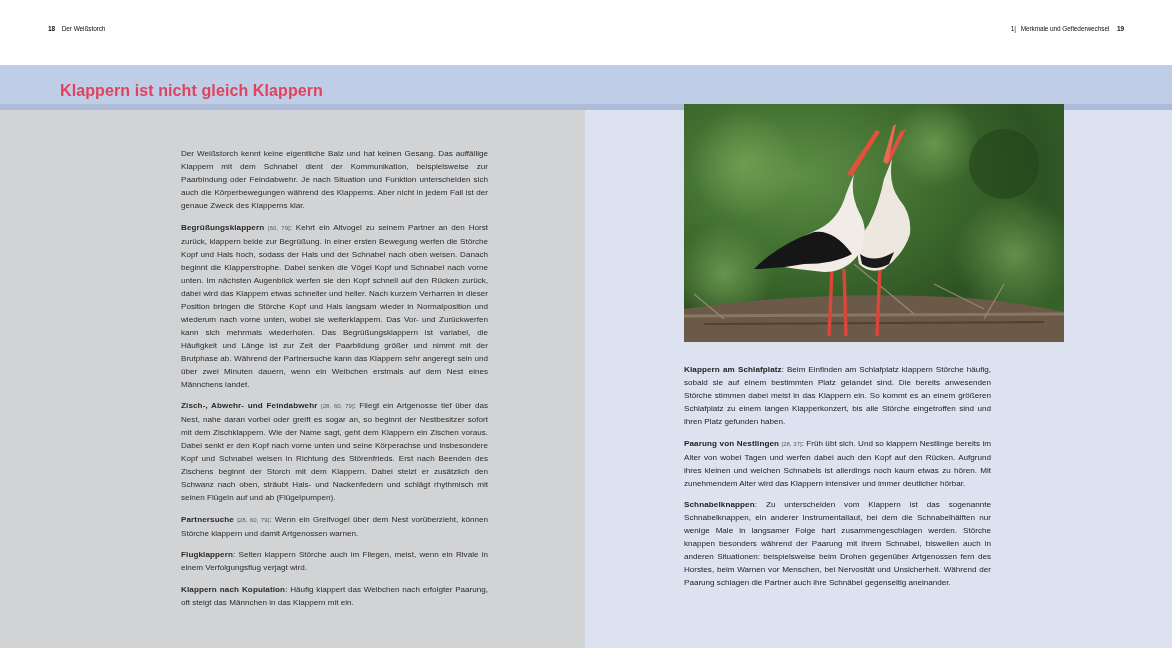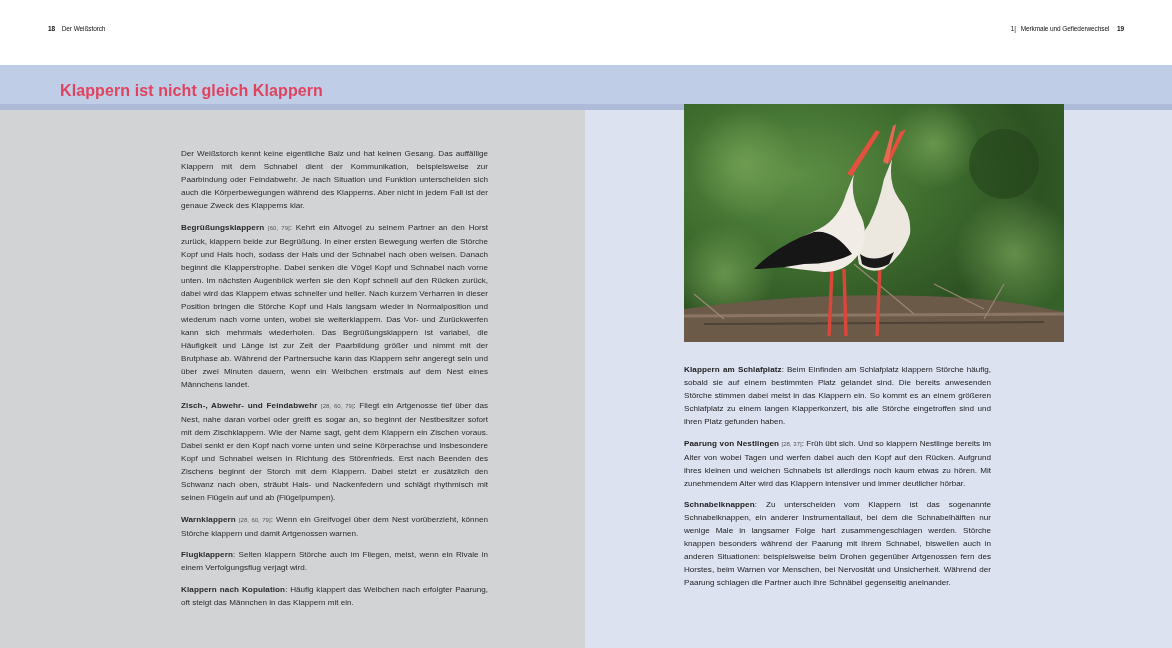--- a/index.html
+++ b/index.html
@@ -58,21 +58,21 @@
   <p>Der Weißstorch kennt keine eigentliche Balz und hat keinen Gesang. Das auffällige Klappern mit dem Schnabel dient der Kommunikation, beispielsweise zur Paarbindung oder Feindabwehr. Je nach Situation und Funktion unterscheiden sich auch die Körperbewegungen während des Klapperns. Aber nicht in jedem Fall ist der genaue Zweck des Klapperns klar.</p>
   <p>
     <span class="term">Begrüßungsklappern</span>
     <span class="ref">[60, 79]</span><span>: Kehrt ein Altvogel zu seinem Partner an den Horst zurück, klappern beide zur Begrüßung. In einer ersten Bewegung werfen die Störche Kopf und Hals hoch, sodass der Hals und der Schnabel nach oben weisen. Danach beginnt die Klapperstrophe. Dabei senken die Vögel Kopf und Schnabel nach vorne unten. Im nächsten Augenblick werfen sie den Kopf schnell auf den Rücken zurück, dabei wird das Klappern etwas schneller und heller. Nach kurzem Verharren in dieser Position bringen die Störche Kopf und Hals langsam wieder in Normalposition und wiederum nach vorne unten, wobei sie weiterklappern. Das Vor- und Zurückwerfen kann sich mehrmals wiederholen. Das Begrüßungsklappern ist variabel, die Häufigkeit und Länge ist zur Zeit der Paarbildung größer und nimmt mit der Brutphase ab. Während der Partnersuche kann das Klappern sehr angeregt sein und über zwei Minuten dauern, wenn ein Weibchen erstmals auf dem Nest eines Männchens landet.</span>
   </p>
   <p>
     <span class="term">Zisch-, Abwehr- und Feindabwehr</span>
     <span class="ref">[28, 60, 79]</span><span>: Fliegt ein Artgenosse tief über das Nest, nahe daran vorbei oder greift es sogar an, so beginnt der Nestbesitzer sofort mit dem Zischklappern. Wie der Name sagt, geht dem Klappern ein Zischen voraus. Dabei senkt er den Kopf nach vorne unten und seine Körperachse und insbesondere Kopf und Schnabel weisen in Richtung des Störenfrieds. Erst nach Beenden des Zischens beginnt der Storch mit dem Klappern. Dabei stelzt er zusätzlich den Schwanz nach oben, sträubt Hals- und Nackenfedern und schlägt rhythmisch mit seinen Flügeln auf und ab (Flügelpumpen).</span>
   </p>
   <p>
-    <span class="term">Warnklappern</span>
+    <span class="term">Partnersuche</span>
     <span class="ref">[28, 60, 79]</span><span>: Wenn ein Greifvogel über dem Nest vorüberzieht, können Störche klappern und damit Artgenossen warnen.</span>
   </p>
   <p>
     <span class="term">Flugklappern</span><span>: Selten klappern Störche auch im Fliegen, meist, wenn ein Rivale in einem Verfolgungsflug verjagt wird.</span>
   </p>
   <p>
     <span class="term">Klappern nach Kopulation</span><span>: Häufig klappert das Weibchen nach erfolgter Paarung, oft steigt das Männchen in das Klappern mit ein.</span>
   </p>
 </div>
 

